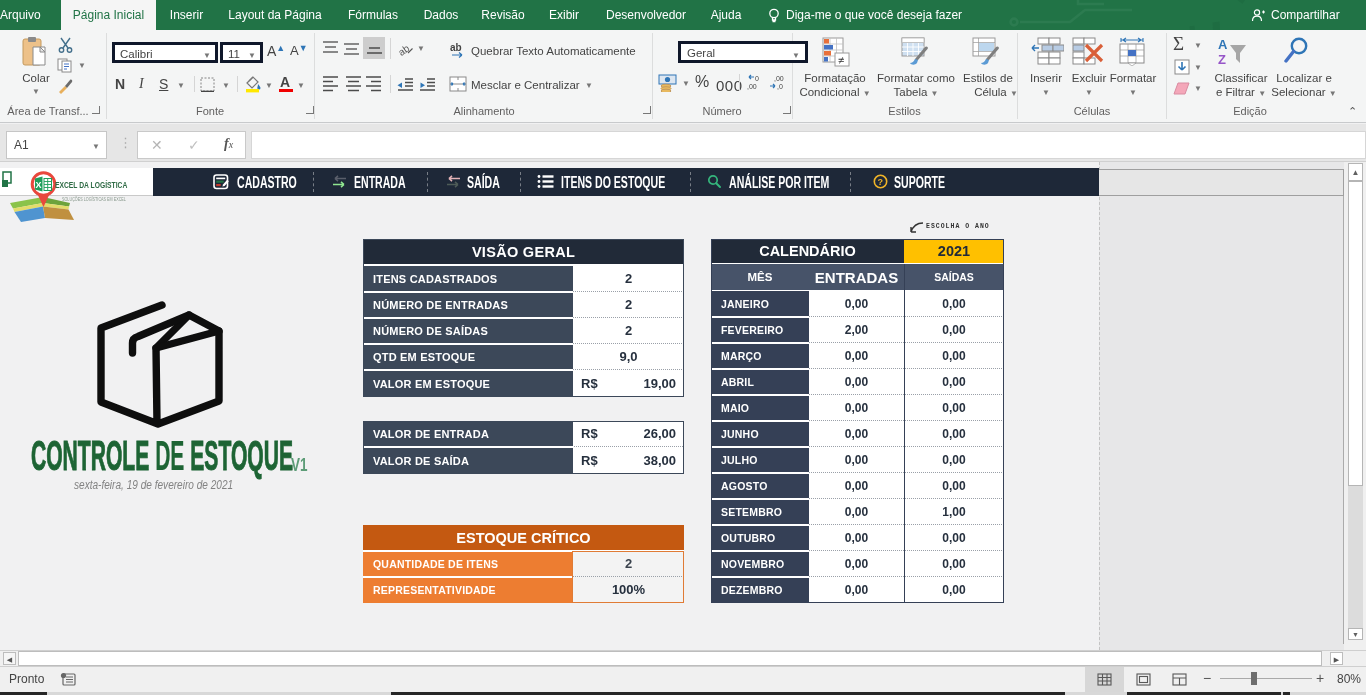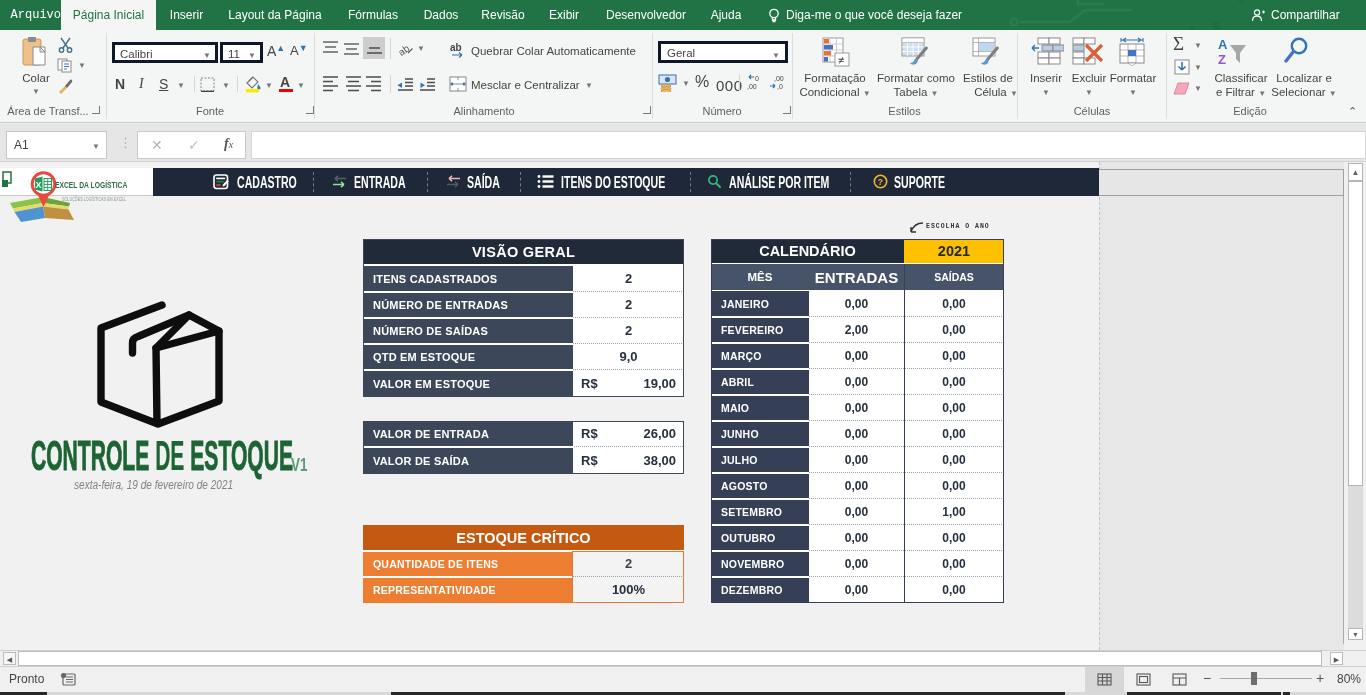--- a/index.html
+++ b/index.html
@@ -20,21 +20,21 @@
       <circle cx="334" cy="22" r="3.4"></circle>
       <path d="M398 -4 L398 4 L424 4"></path>
     </g>
     <g fill="none" stroke="#1e6c42" opacity=".85">
       <path d="M430 34 A52 52 0 0 0 536 22" stroke-width="7"></path>
       <path d="M452 34 A30 30 0 0 0 512 26" stroke-width="5"></path>
       <path d="M560 2 A40 40 0 0 1 620 -6" stroke-width="6"></path>
     </g>
   </svg>
   <div class="abs" style="left:61px;top:0;width:95px;height:30px;background:#f5f5f5;"></div>
-  <div class="abs" style="left:0;top:5px;width:61px;height:25px;color:#fff;font-size:12px;text-align:right;line-height:21px;font-family:Liberation Mono, monospace;">Arquivo</div>
+  <div class="abs" style="left:0;top:5px;width:61px;height:25px;color:#fff;font-size:12px;text-align:left;line-height:21px;">Arquivo</div>
   <div class="abs" style="left:61px;top:5px;width:95px;height:25px;color:#217346;font-size:12px;text-align:center;line-height:21px;">Página Inicial</div>
   <div class="abs tabtxt" style="left:163px;top:5px;width:47px;height:25px;">Inserir</div>
   <div class="abs tabtxt" style="left:215px;top:5px;width:120px;height:25px;">Layout da Página</div>
   <div class="abs tabtxt" style="left:335px;top:5px;width:76px;height:25px;">Fórmulas</div>
   <div class="abs tabtxt" style="left:411px;top:5px;width:60px;height:25px;">Dados</div>
   <div class="abs tabtxt" style="left:471px;top:5px;width:64px;height:25px;">Revisão</div>
   <div class="abs tabtxt" style="left:535px;top:5px;width:58px;height:25px;">Exibir</div>
   <div class="abs tabtxt" style="left:593px;top:5px;width:106px;height:25px;">Desenvolvedor</div>
   <div class="abs tabtxt" style="left:699px;top:5px;width:54px;height:25px;">Ajuda</div>
   <style>.tabtxt{color:#fff;font-size:12px;text-align:center;line-height:21px;}</style>
@@ -172,30 +172,30 @@
       <path d="M9 2 h8 M9 5.5 h8 M9 9 h8 M2 13 h15"></path>
       <path d="M31 2 h8 M31 5.5 h8 M31 9 h8 M24 13 h15"></path>
     </g>
     <path d="M6 5.5 l-4.5 2.8 l4.5 2.8 z" fill="#2e75b6"></path>
     <path d="M24.5 5.5 l4.5 2.8 l-4.5 2.8 z" fill="#2e75b6"></path>
   </svg>
   <svg class="abs" style="left:450px;top:42px;width:17px;height:16px;" viewBox="0 0 17 16">
     <text x="0" y="9" font-size="10" font-weight="bold" fill="#444" font-family="Liberation Sans">ab</text>
     <path d="M2 13 h10 M12 13 l-3 -2.5 m3 2.5 l-3 2.5" stroke="#2e75b6" stroke-width="1.2" fill="none"></path>
   </svg>
-  <div class="abs rtext" style="left:471px;top:45px;">Quebrar Colar Automaticamente</div>
+  <div class="abs rtext" style="left:471px;top:45px;">Quebrar Texto Automaticamente</div>
   <svg class="abs" style="left:449px;top:76px;width:18px;height:16px;" viewBox="0 0 18 16">
     <rect x="1" y="1" width="16" height="14" fill="#fff" stroke="#8a8a8a"></rect>
     <path d="M1 8 h16 M9 1 v3 M9 12 v3" stroke="#8a8a8a" stroke-width="1"></path>
     <path d="M4 8 l-2.5 0 m2.5 0 l-1.5 -1.5 m1.5 1.5 l-1.5 1.5 M14 8 l2.5 0 m-2.5 0 l1.5 -1.5 m-1.5 1.5 l1.5 1.5" stroke="#2e75b6" stroke-width="1.1"></path>
   </svg>
   <div class="abs rtext" style="left:471px;top:79px;">Mesclar e Centralizar</div>
   <div class="abs dna" style="left:585px;top:81px;">▼</div>
 
-  <div class="combo" style="left:658px;top:41px;width:130px;height:22px;">
+  <div class="combo" style="left:678px;top:41px;width:130px;height:22px;">
     <span class="rtext" style="position:absolute;left:6px;top:3px;">Geral</span>
     <span class="dna" style="position:absolute;right:5px;top:7px;">▼</span>
   </div>
   <svg class="abs" style="left:658px;top:74px;width:20px;height:18px;" viewBox="0 0 20 18">
     <rect x="1" y="1" width="17" height="9" fill="#dce6f1" stroke="#2e75b6"></rect>
     <circle cx="9.5" cy="5.5" r="2.6" fill="#2e75b6"></circle>
     <ellipse cx="8" cy="12" rx="5" ry="1.8" fill="#e8b95e" stroke="#c49a5e"></ellipse>
     <ellipse cx="8" cy="14.5" rx="5" ry="1.8" fill="#e8b95e" stroke="#c49a5e"></ellipse>
     <ellipse cx="8" cy="17" rx="5" ry="1.8" fill="#e8b95e" stroke="#c49a5e"></ellipse>
   </svg>

